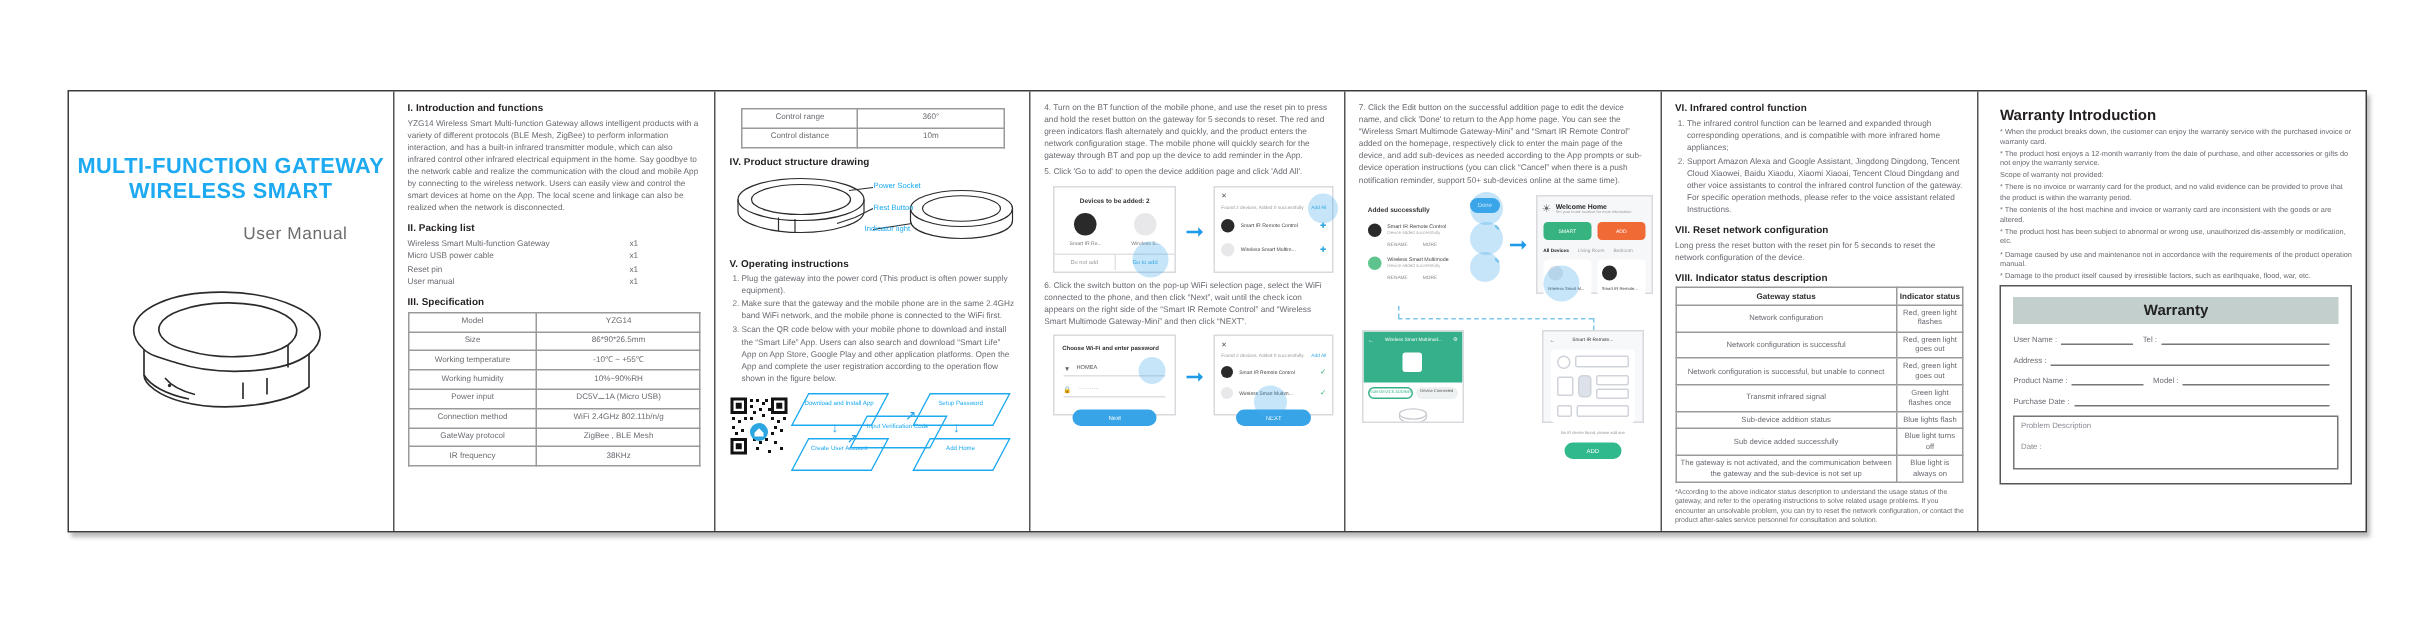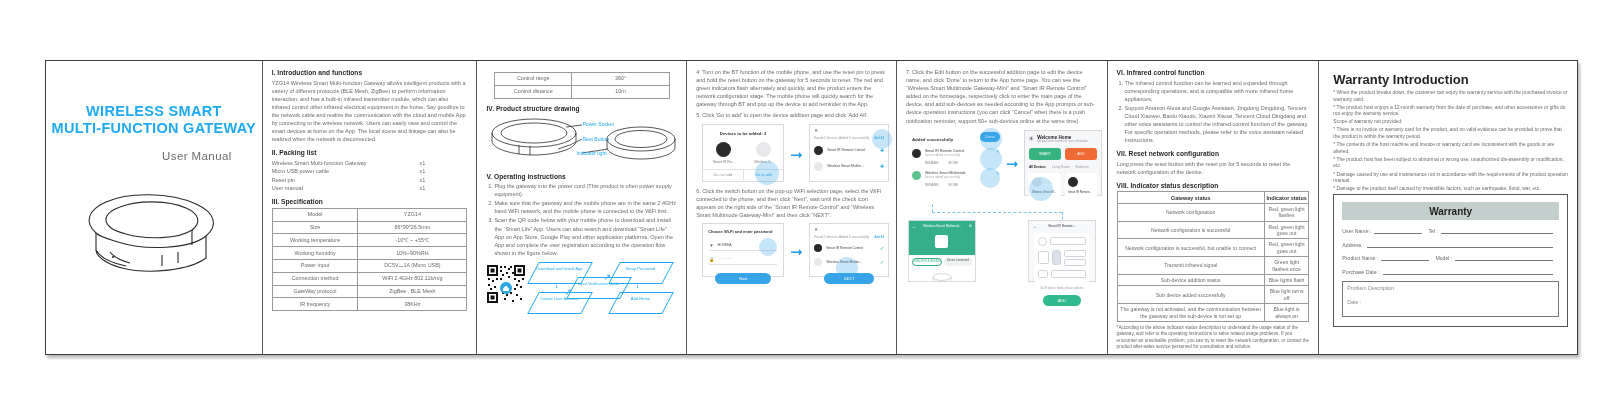--- a/index.html
+++ b/index.html
@@ -116,21 +116,21 @@
     font-size: 5.1px;
     color: #6a6a72;
     text-align: center;
     padding: 2px 2px;
     line-height: 6.4px;
   }
   .footnote { font-size: 4.6px; line-height: 6.2px; color: #6a6a72; margin-top: 3px; }
 
   
   .warr-title {
-    font-size: 13px; font-weight: bold; color: #231f20;
+    font-size: 10px; font-weight: bold; color: #231f20;
     margin: 4px 0 3px 0;
   }
   .warr-line { font-size: 4.9px; line-height: 6.6px; color: #6a6a72; margin: 0 0 1.5px 0; }
   .warr-card {
     border: 1.3px solid #555;
     padding: 7px 8px 9px 8px;
   }
   .warr-band {
     background: #c3cfcd;
     text-align: center;
@@ -182,22 +182,22 @@
   .chk { color: #2ab36a; font-size: 5px; }
   .dashed { border: .7px dashed #7cc7ea; }
 </style>
 </head>
 <body>
 
 <div id="manual">
 
   <div class="panel p1">
     <div class="cover-title">
+      <div>MULTI-FUNCTION GATEWAY</div>
       <div>WIRELESS SMART</div>
-      <div>MULTI-FUNCTION GATEWAY</div>
     </div>
     <div class="cover-sub">User Manual</div>
     <div class="cover-art">
       <svg width="175" height="105" viewBox="0 0 175 105">
         <g fill="none" stroke="#2b2b2b" stroke-width="1.1">
           <path d="M30 55 C18 44 22 32 40 24 C62 14 104 14 130 26 C150 35 152 48 140 58 C124 71 80 73 52 64 C42 61 34 59 30 55Z"></path>
           <path d="M44 49 C36 42 40 34 54 29 C72 22 102 22 120 30 C134 36 135 45 126 52 C113 61 80 62 60 56 C52 54 47 52 44 49Z"></path>
           <path d="M30 55 L30 72 C30 78 40 86 56 90 C84 97 124 92 140 80 L140 58"></path>
           <path d="M30 72 C34 79 45 85 60 88"></path>
           <path d="M126 52 L126 67"></path>

